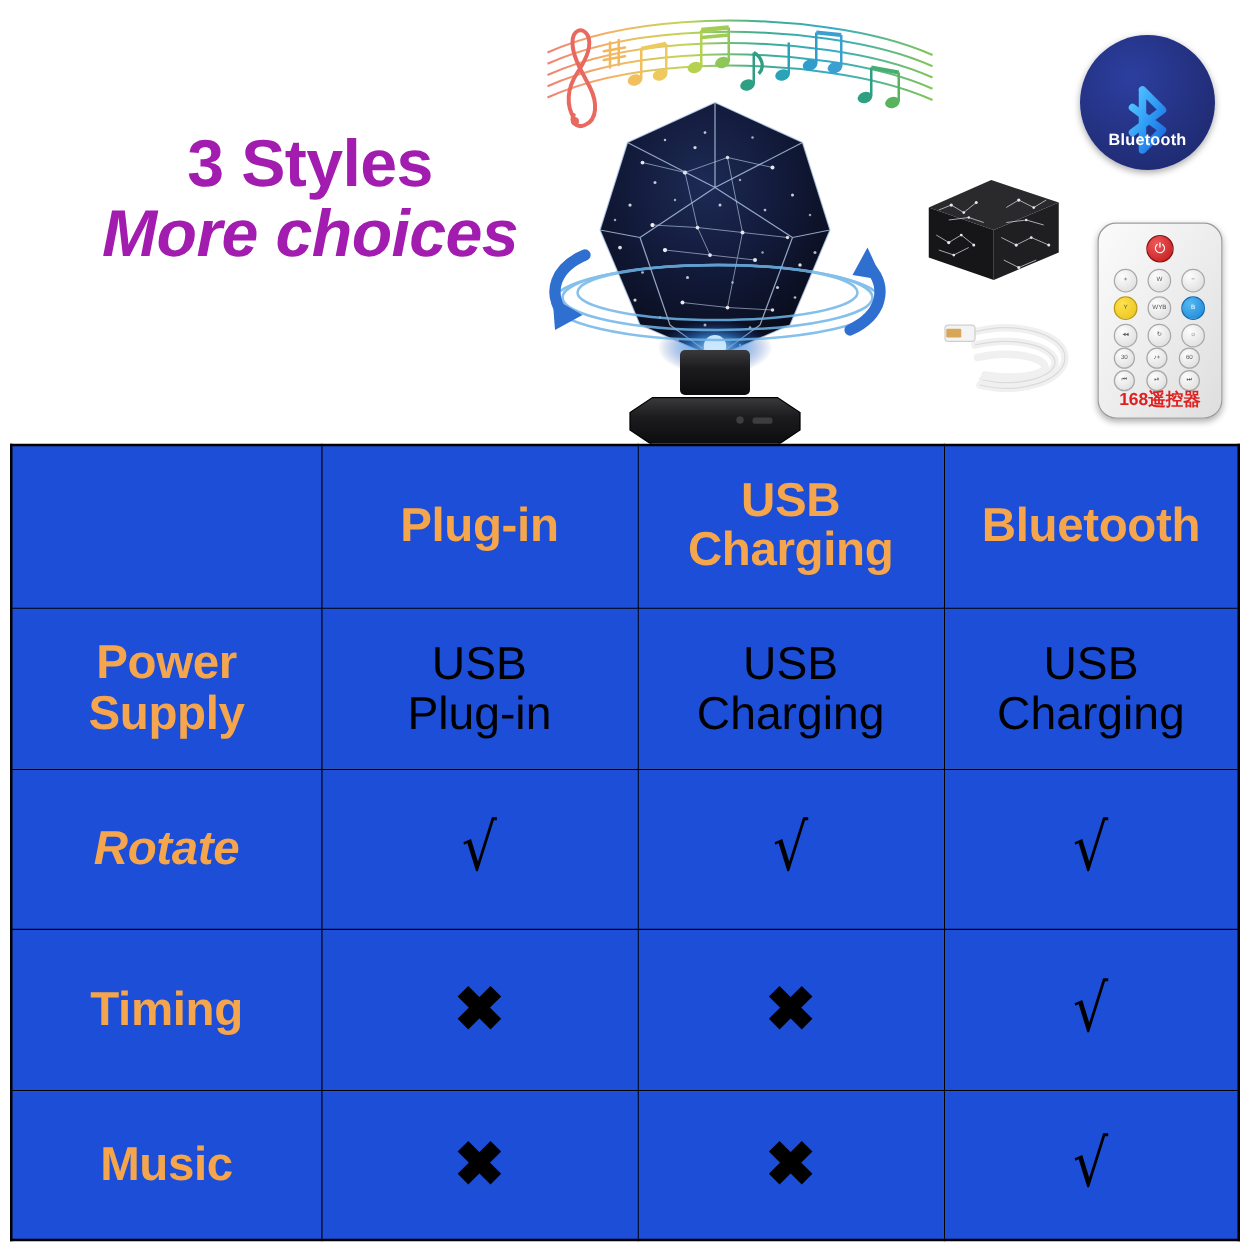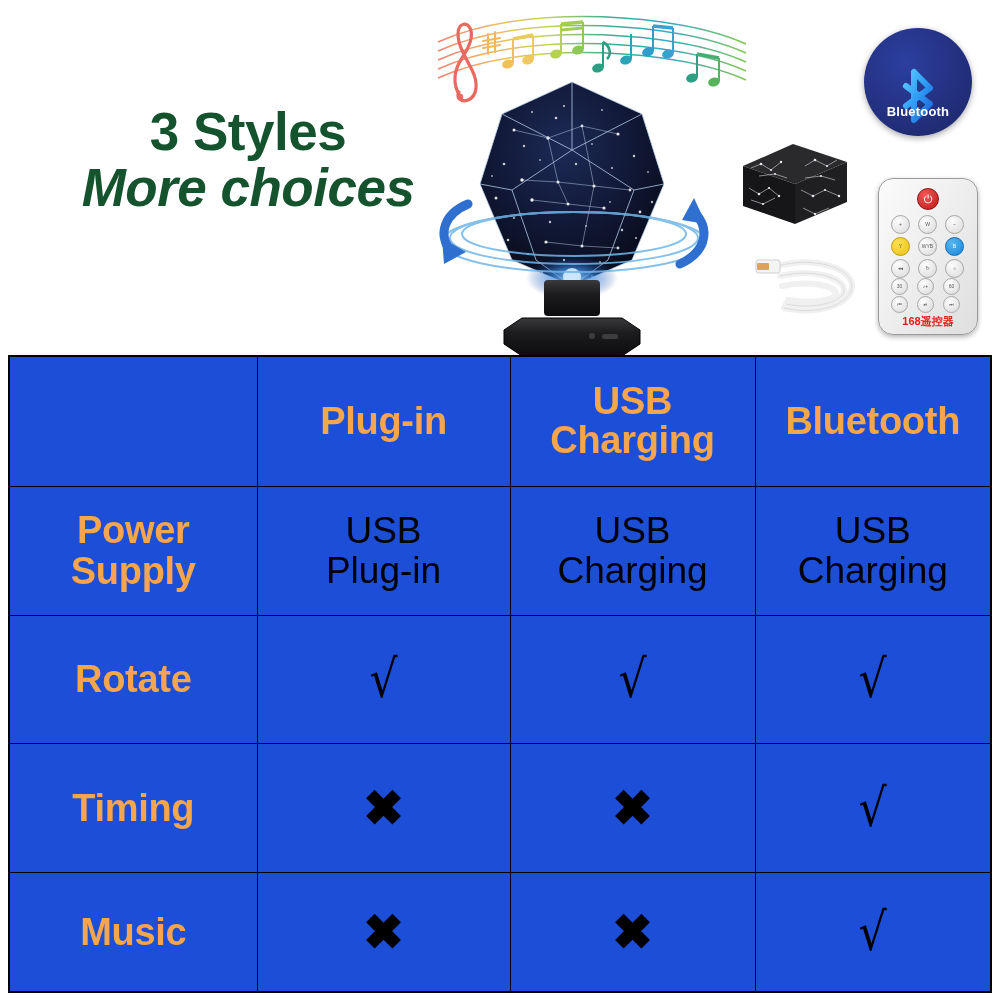--- a/index.html
+++ b/index.html
@@ -24,21 +24,21 @@
     overflow: hidden;
   }
 
   
   #headline {
     position: absolute;
     left: 48px; top: 104px;
     width: 400px;
     text-align: center;
     line-height: 1.06;
-    color: #14532d;
+    color: #a21caf;
     font-weight: bold;
     font-size: 53px;
     letter-spacing: -0.5px;
   }
   #headline .ln2 { display: block; font-style: italic; }
 
   
   #music-notes {
     position: absolute;
     left: 430px; top: -4px;
@@ -123,21 +123,21 @@
     display: flex;
     align-items: center;
     justify-content: center;
     overflow: hidden;
   }
   #remote .remote-label {
     position: absolute;
     left: 0; right: 0; bottom: 5px;
     text-align: center;
     color: #e02020;
-    font-size: 11px;
+    font-size: 14px;
     font-weight: bold;
   }
 
   
   #cmp-table {
     position: absolute;
     left: 8px; top: 355px;
     width: 982px; height: 638px;
     border-collapse: collapse;
     table-layout: fixed;
@@ -511,21 +511,21 @@
         <span>USB</span><br>
         <span>Charging</span>
       </td>
       <td class="val-cell">
         <span>USB</span><br>
         <span>Charging</span>
       </td>
     </tr>
 
 
-    <tr style="height:106px;">
+    <tr style="height:106px;font-style:italic;">
       <td class="row-label">
         <span>Rotate</span>
       </td>
       <td>
         <span class="mark-check">√</span>
       </td>
       <td>
         <span class="mark-check">√</span>
       </td>
       <td>

